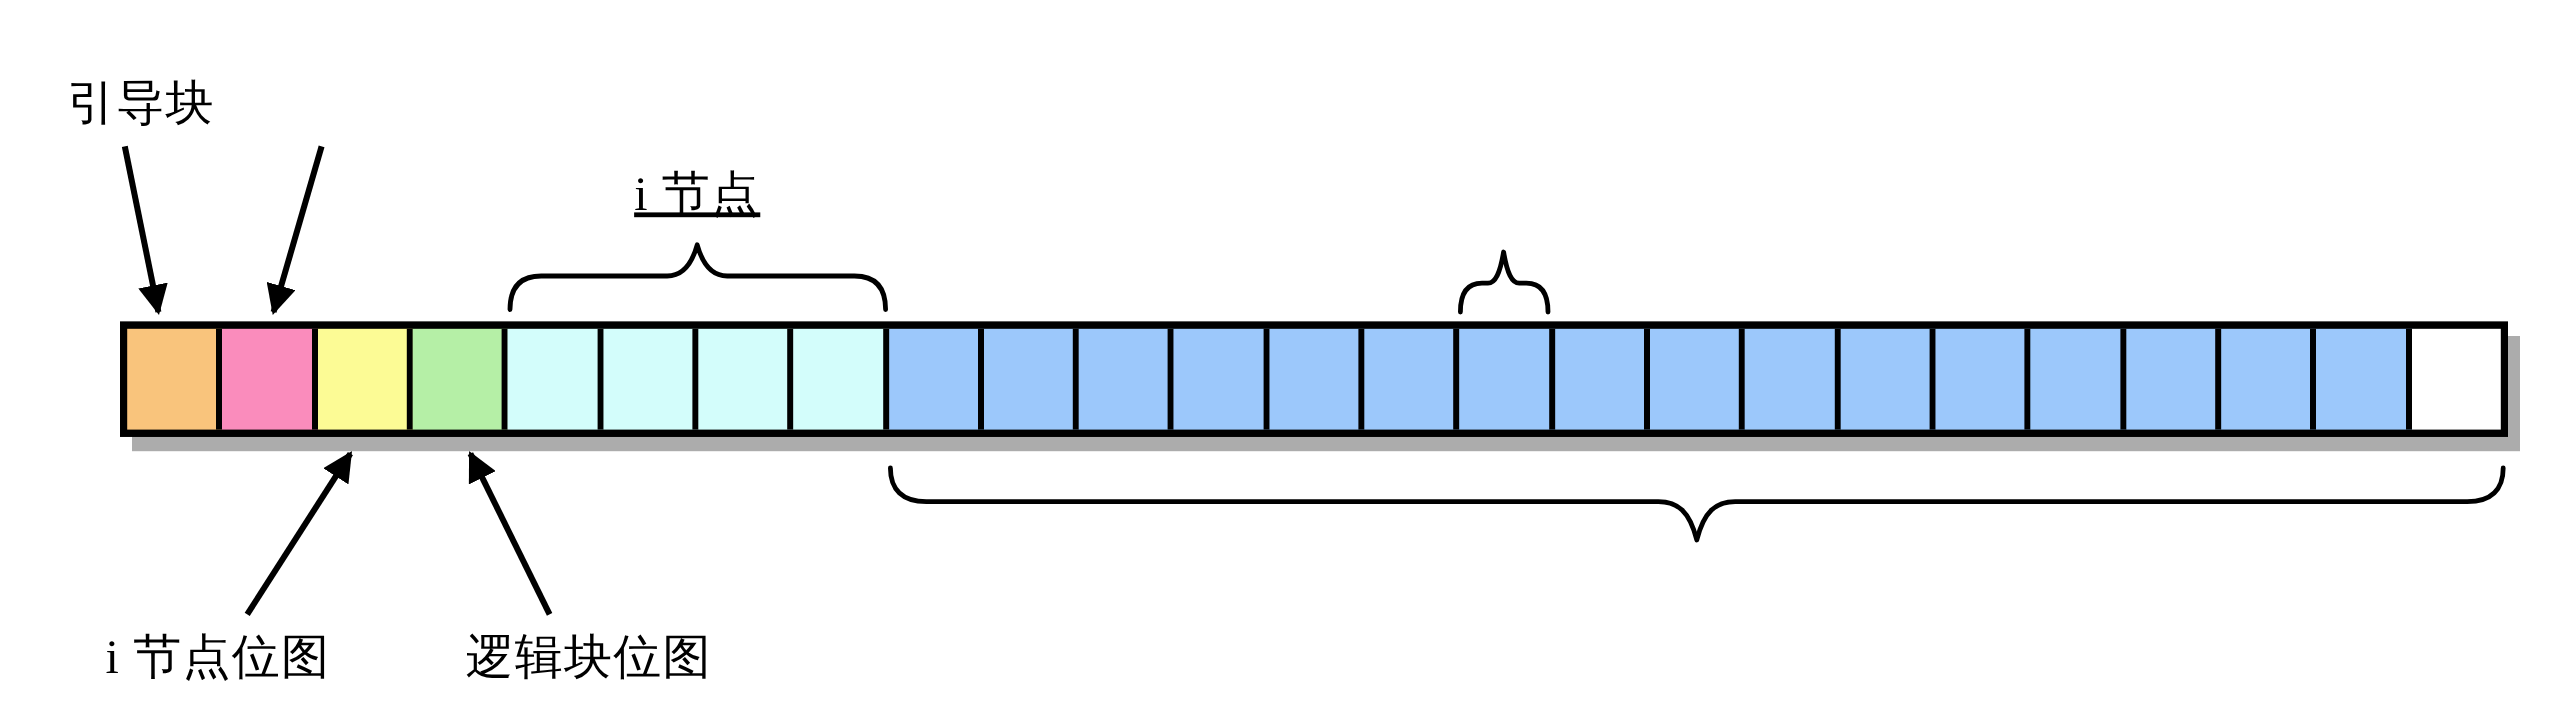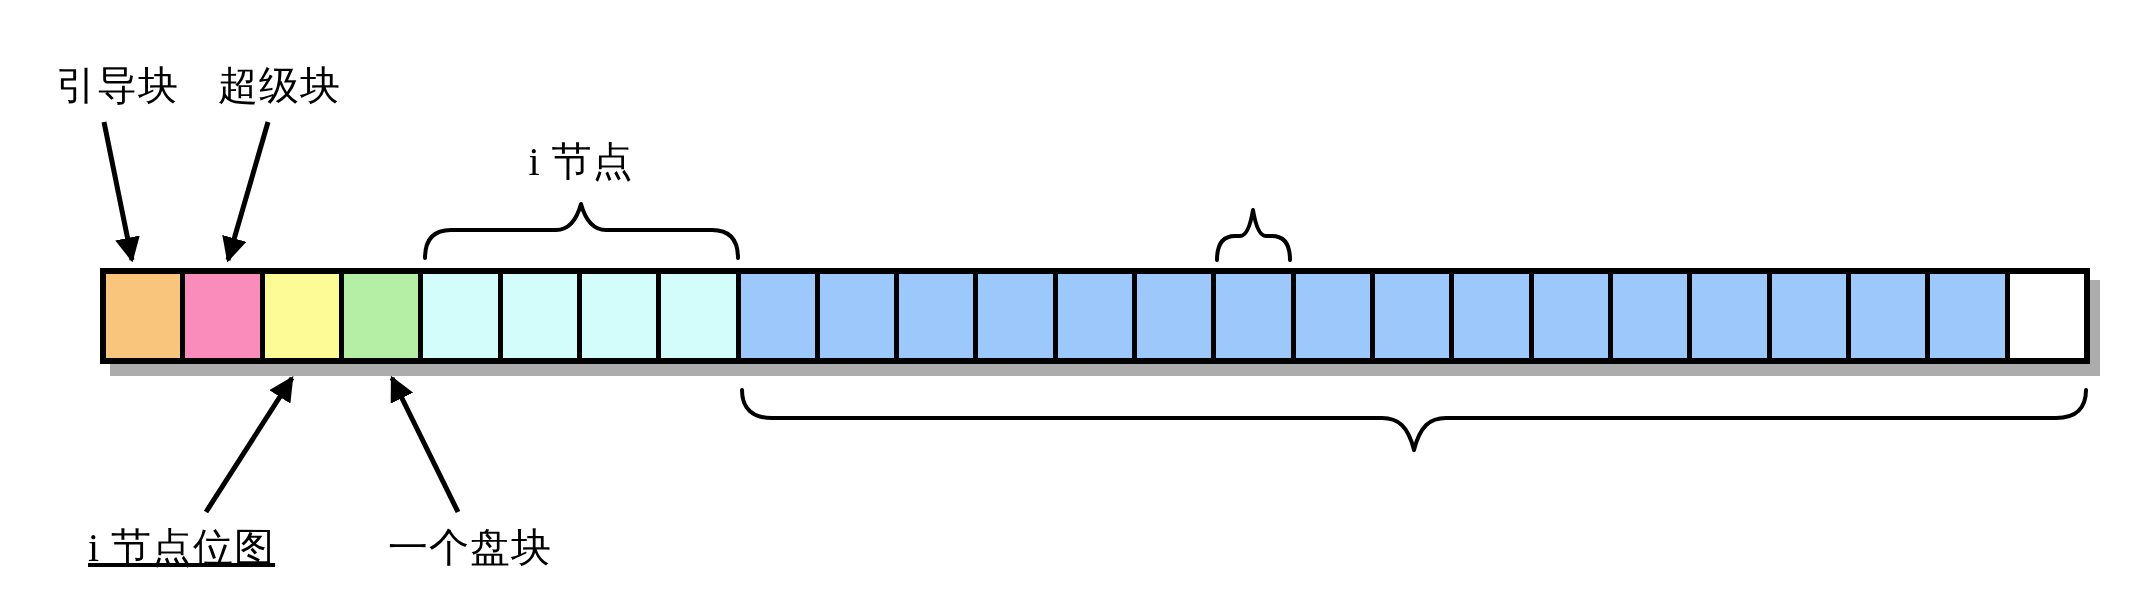--- a/index.html
+++ b/index.html
@@ -97,24 +97,23 @@
              C 1420 426, 1430 418, 1446 418 L 2056 418
              C 2076 418, 2086 408, 2086 390"></path>
 
     <g>
       <path class="stroke" d="M 2034 278 C 2047 292, 2021 304, 2034 317 C 2047 330, 2021 342, 2034 356"></path>
       <path class="stroke" d="M 2058 278 C 2071 292, 2045 304, 2058 317 C 2071 330, 2045 342, 2058 356"></path>
     </g>
   </svg>
 
   <div class="label" style="left: 38px; top: 58px; margin-left: 18px;">引导块</div>
-  <div class="label" style="left: 218px; top: 58px;">超级块</div>
-  <div class="label centered" style="left: 581px; top: 134px;">i 节点</div>
-  <div class="label" style="left: 88px; top: 520px; text-decoration: underline;">i 节点位图</div>
-  <div class="label" style="left: 388px; top: 520px;">一个盘块</div>
+  <div class="label centered" style="left: 581px; top: 134px; text-decoration: underline;">i 节点</div>
+  <div class="label" style="left: 88px; top: 520px;">i 节点位图</div>
+  <div class="label" style="left: 388px; top: 520px;">逻辑块位图</div>
 
   <div class="bar" id="bar">
       <div class="cell" style="background: rgb(249, 196, 124);"></div>
       <div class="cell" style="background: rgb(250, 140, 188);"></div>
       <div class="cell" style="background: rgb(252, 251, 149);"></div>
       <div class="cell" style="background: rgb(181, 239, 166);"></div>
       <div class="cell" style="background: rgb(211, 253, 251);"></div>
       <div class="cell" style="background: rgb(211, 253, 251);"></div>
       <div class="cell" style="background: rgb(211, 253, 251);"></div>
       <div class="cell" style="background: rgb(211, 253, 251);"></div>

